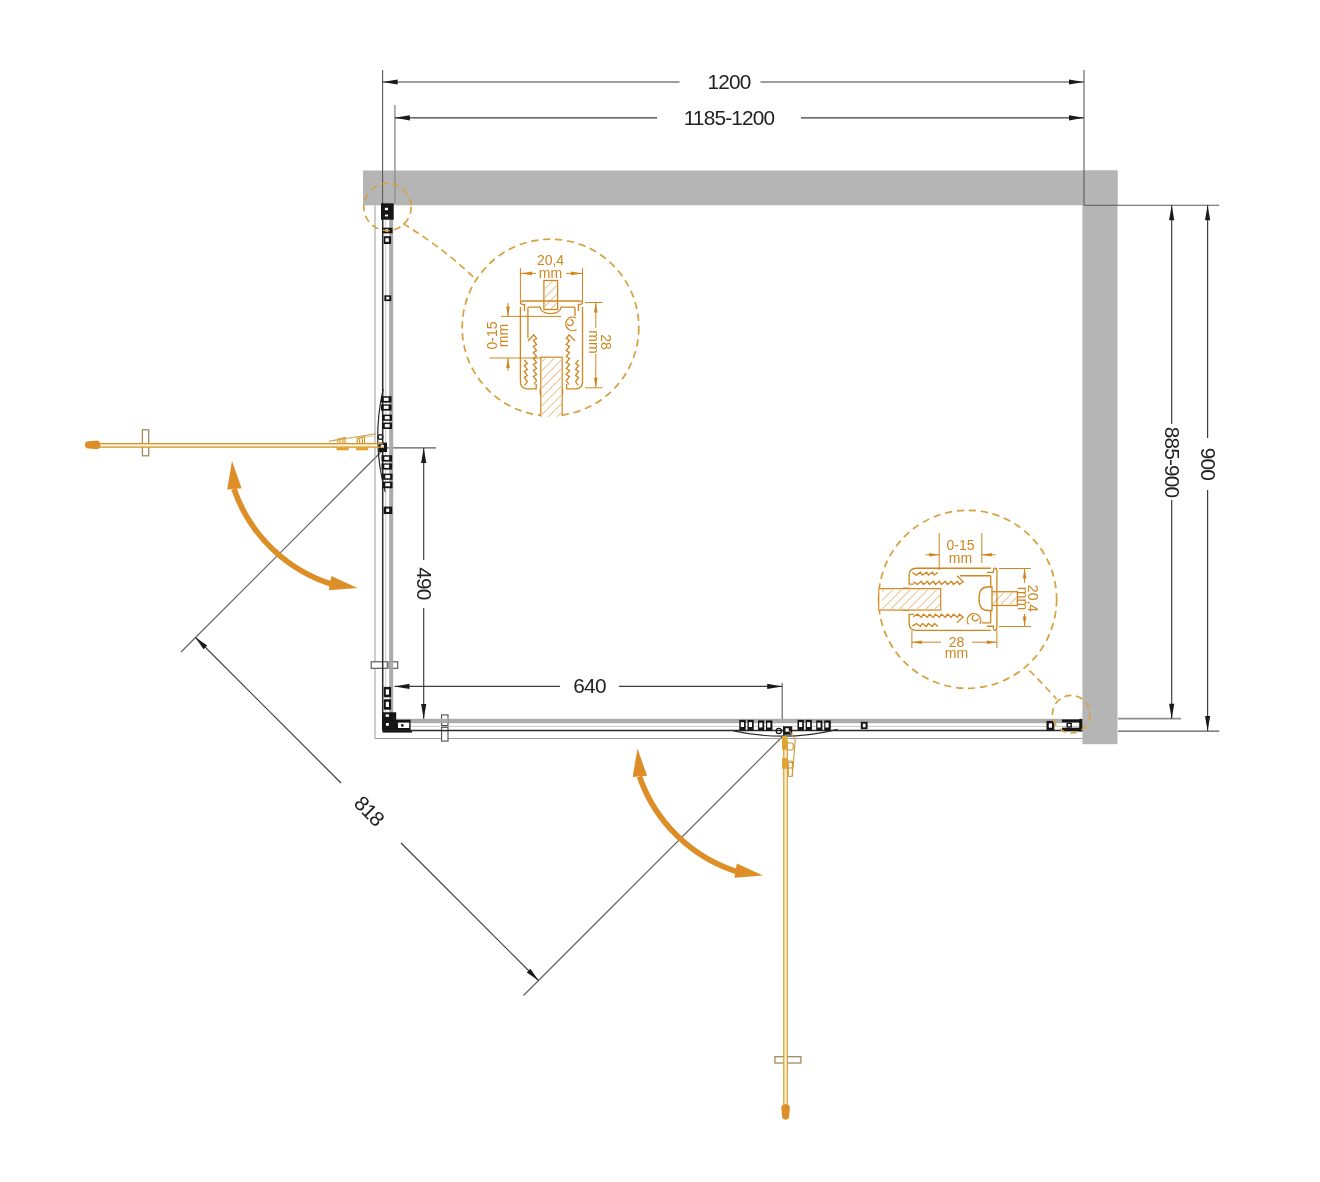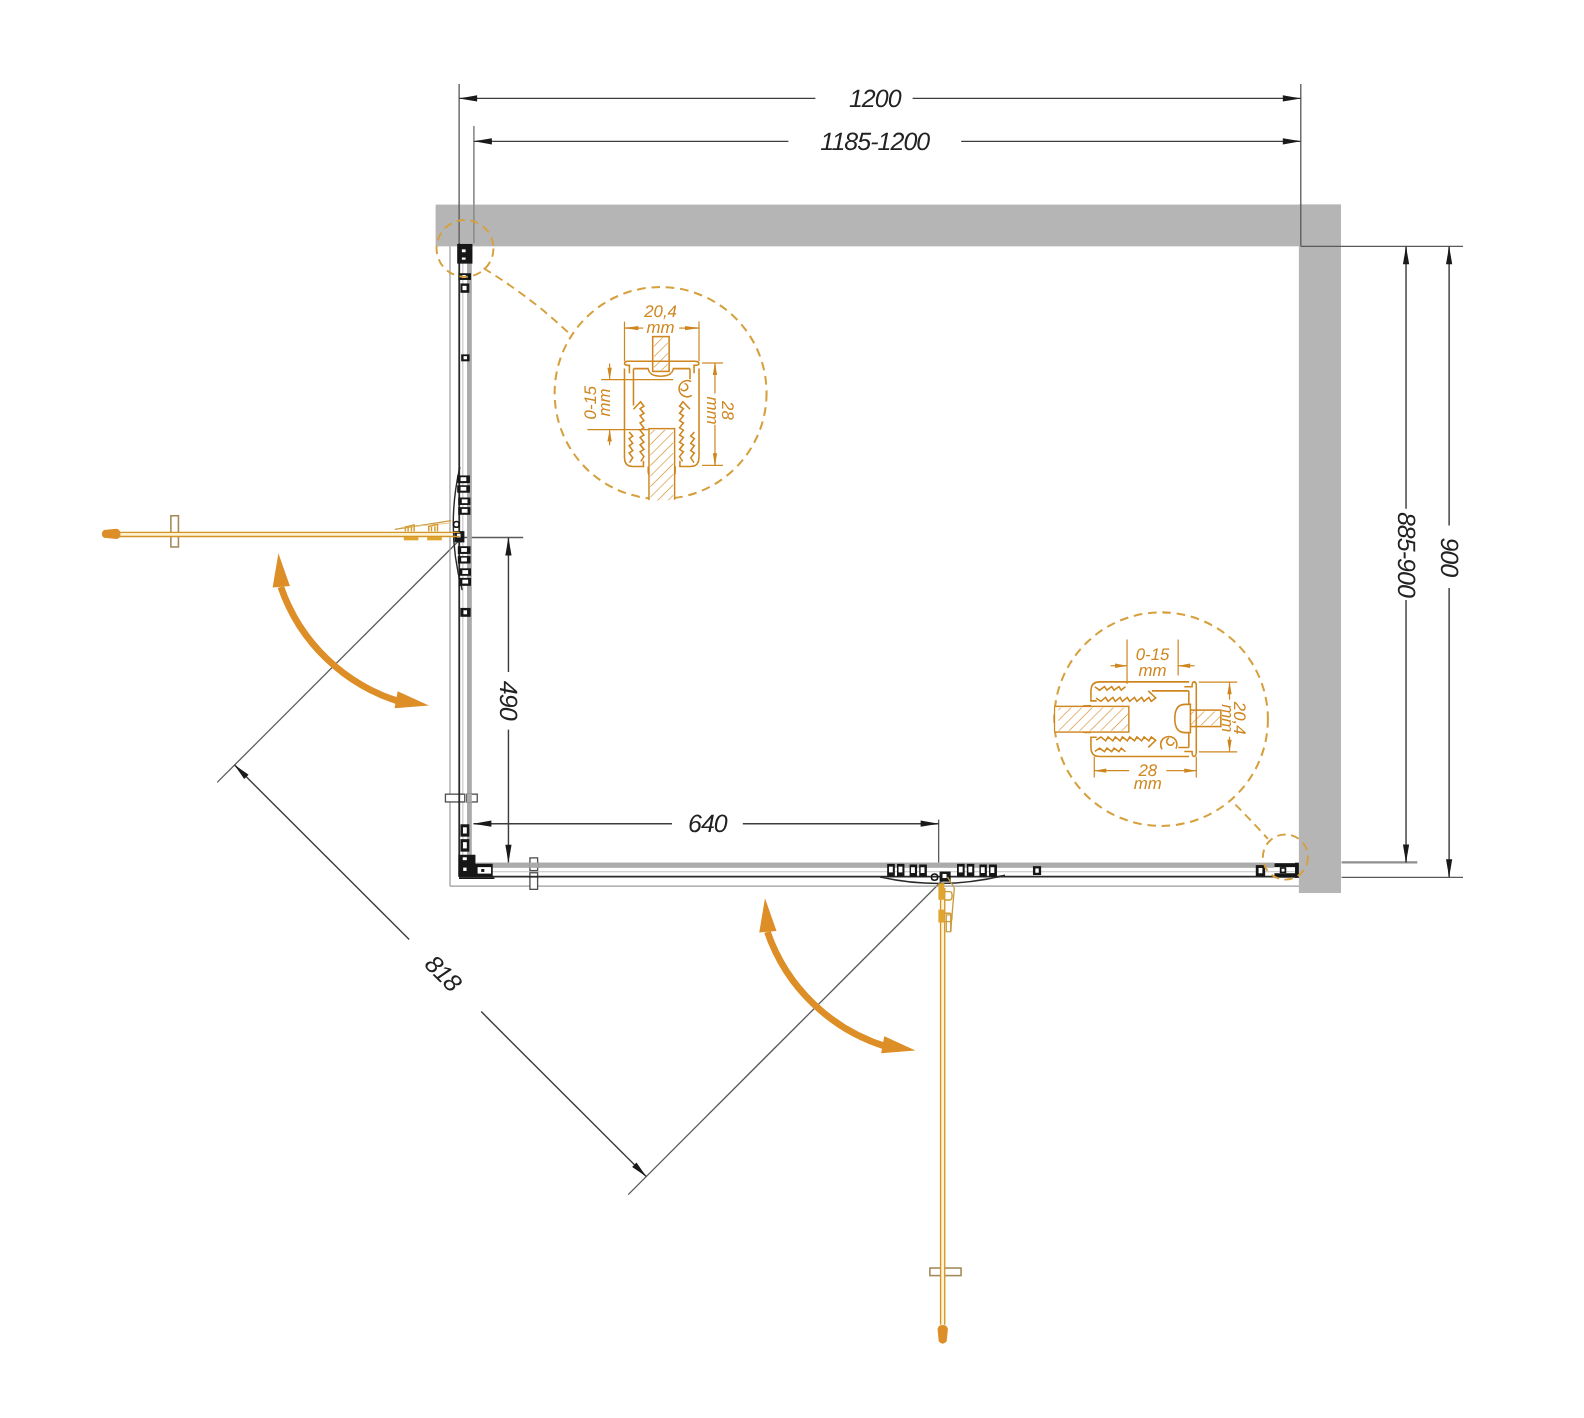--- a/index.html
+++ b/index.html
@@ -1,16 +1,16 @@
 <!DOCTYPE html>
 <html><head>
 <meta charset="utf-8">
 <style>
   html,body{margin:0;padding:0;background:#ffffff;}
-  .page{width:1320px;height:1182px;position:relative;background:#ffffff;overflow:hidden;font-style:italic;}
+  .page{width:1320px;height:1182px;position:relative;background:#ffffff;overflow:hidden;}
   svg text{font-family:"Liberation Sans",sans-serif;fill:#222222;}
   .dimtxt{font-size:20.8px;letter-spacing:-0.8px;}
   .dettxt{font-size:14px;fill:#cf861f;letter-spacing:0;}
 </style>
 </head>
 <body>
 <div class="page">
 <svg width="1320" height="1182" viewBox="0 0 1320 1182">
 <defs>
   <pattern id="hatch" width="6.2" height="6.2" patternUnits="userSpaceOnUse" patternTransform="rotate(45)">

